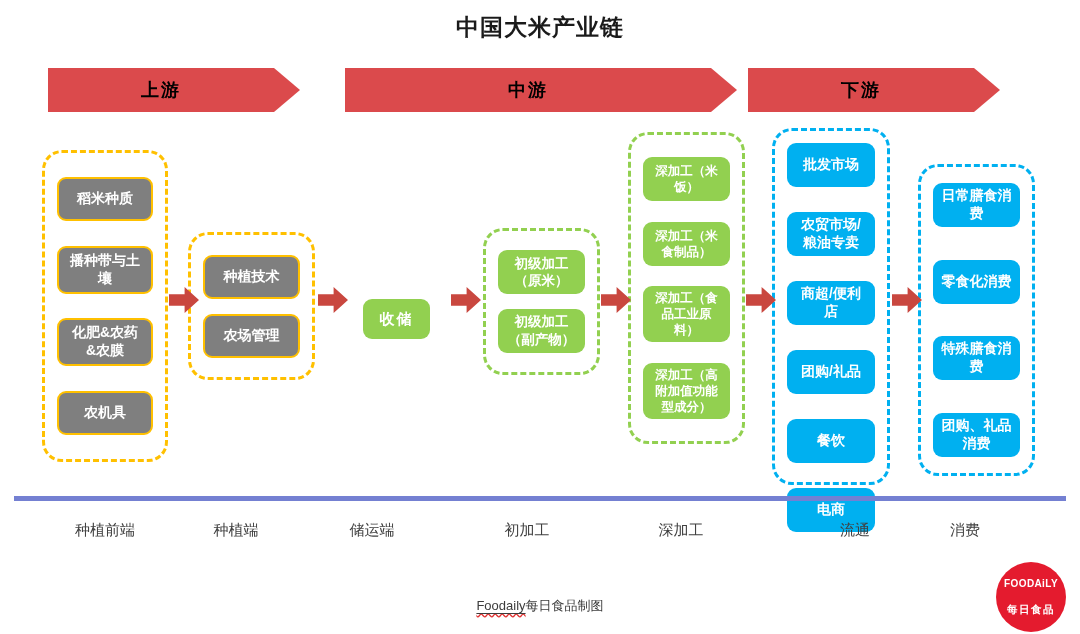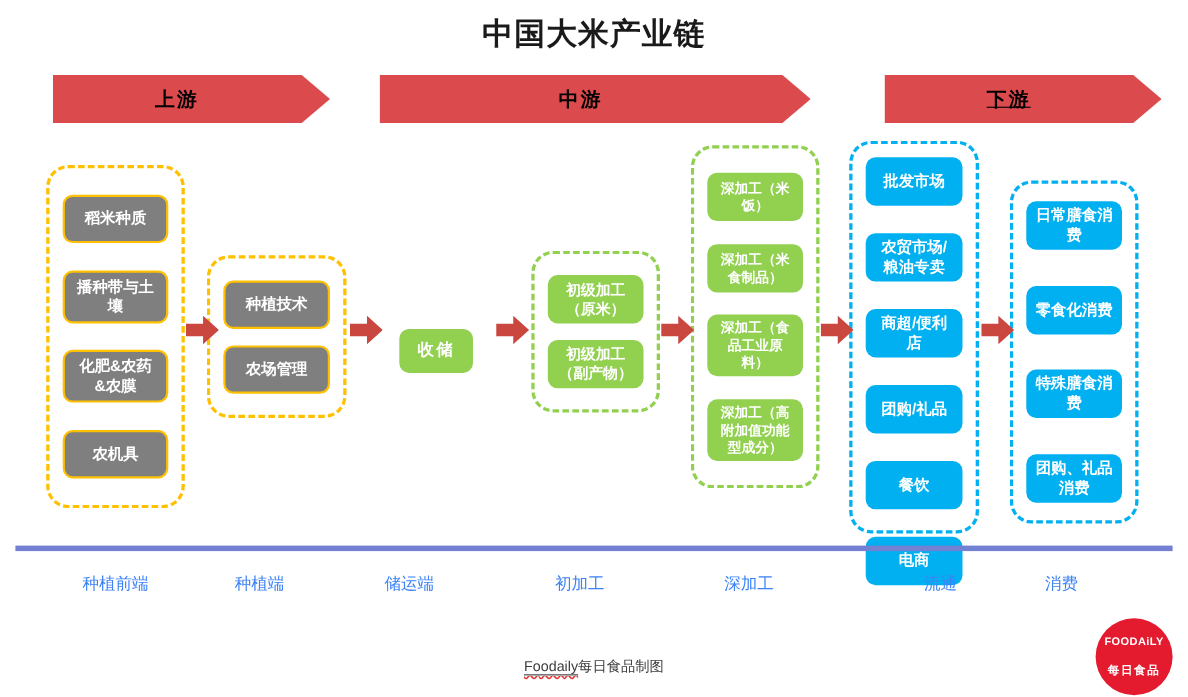--- a/index.html
+++ b/index.html
@@ -2,33 +2,33 @@
 <html style="--banner-red: #DB4A4C; --arrow-red: #C9473F; --yellow: #FFC000; --gray-fill: #7F7F7F; --green: #92D050; --blue: #00B0F0; --axis-line: #7480D2; --logo-red: #E41B2E;"><head>
 <meta charset="utf-8">
 <style>
   html,body { margin:0; padding:0; background:#fff; }
   .canvas {
     position:relative; width:1080px; height:634px; background:#fff;
     font-family:"Liberation Sans","DejaVu Sans",sans-serif; overflow:hidden;
   }
   .title {
     position:absolute; top:12px; left:0; width:100%; text-align:center;
-    font-size:28px; font-weight:bold; color:#1a1a1a; letter-spacing:1px;
+    font-size:23px; font-weight:bold; color:#1a1a1a; letter-spacing:1px;
   }
   
   .banner {
     position:absolute; height:44px; background:var(--banner-red,#DB4A4C);
     color:#000000; font-size:18px; font-weight:bold;
     display:flex; align-items:center; justify-content:center;
     clip-path:polygon(0 0, calc(100% - 26px) 0, 100% 50%, calc(100% - 26px) 100%, 0 100%);
     padding-right:26px; box-sizing:border-box; letter-spacing:2px;
   }
   #banner-0 { left:48px;  top:68px; width:252px; }
   #banner-1 { left:345px; top:68px; width:392px; }
-  #banner-2 { left:804px; top:68px; width:252px;text-decoration:underline; }
+  #banner-2 { left:748px; top:68px; width:252px; }
 
   
   .col {
     position:absolute; box-sizing:border-box; border-radius:20px;
     display:flex; flex-direction:column; justify-content:space-around;
     align-items:center; padding:12px;
   }
   .col.border-yellow { border:3px dashed var(--yellow,#FFC000); }
   .col.border-green  { border:3px dashed var(--green,#92D050); }
   .col.border-blue   { border:3px dashed var(--blue,#00B0F0);gap:25px; }
@@ -63,21 +63,21 @@
     clip-path:polygon(0 28%, 52% 28%, 52% 0, 100% 50%, 52% 100%, 52% 72%, 0 72%);
   }
   #arrow-0 { left:169px; } #arrow-1 { left:318px; } #arrow-2 { left:451px; }
   #arrow-3 { left:601px; } #arrow-4 { left:746px; } #arrow-5 { left:892px; }
 
   
   .axis-line { position:absolute; left:14px; top:496px; width:1052px; height:5px;
     background:var(--axis-line,#7480D2); }
   .stage-label {
     position:absolute; top:521px; transform:translateX(-50%);
-    font-size:15px; color:#3b82f6; white-space:nowrap;
+    font-size:15px; color:#404040; white-space:nowrap;
   }
 
   
   .credit {
     position:absolute; top:597px; left:0; width:100%; text-align:center;
     font-size:13px; color:#3c3c3c;
   }
   .credit .spell { text-decoration:underline wavy #e03131; text-underline-offset:3px; }
   .credit .link  { text-decoration:underline; color:#3c3c3c; }
 

